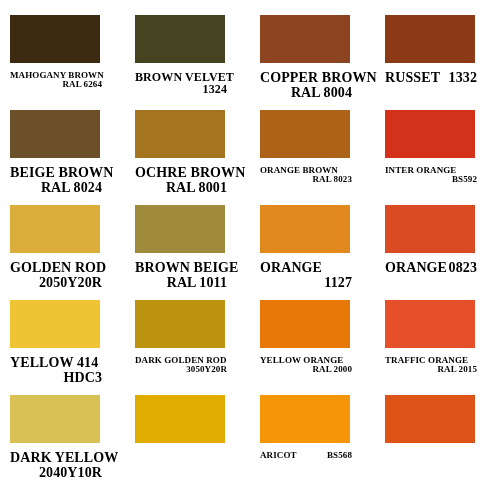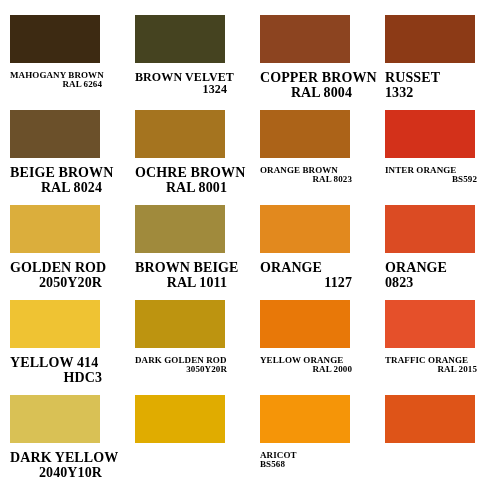--- a/index.html
+++ b/index.html
@@ -71,21 +71,20 @@
     color: #000000;
     letter-spacing: 0.1px;
     white-space: nowrap;
   }
 
   
   .oneline .swatch-labels {
     display: flex;
     justify-content: space-between;
     align-items: baseline;
-    flex-direction: column;
   }
   .oneline .swatch-name { text-align: left; }
   .oneline .swatch-code { }
 
   
   .fs-9  .swatch-name, .fs-9  .swatch-code { font-size: 9px; }
   .fs-10 .swatch-name, .fs-10 .swatch-code { font-size: 14px; }
   .fs-12 .swatch-name, .fs-12 .swatch-code { font-size: 12px; }
 </style>
 </head>

